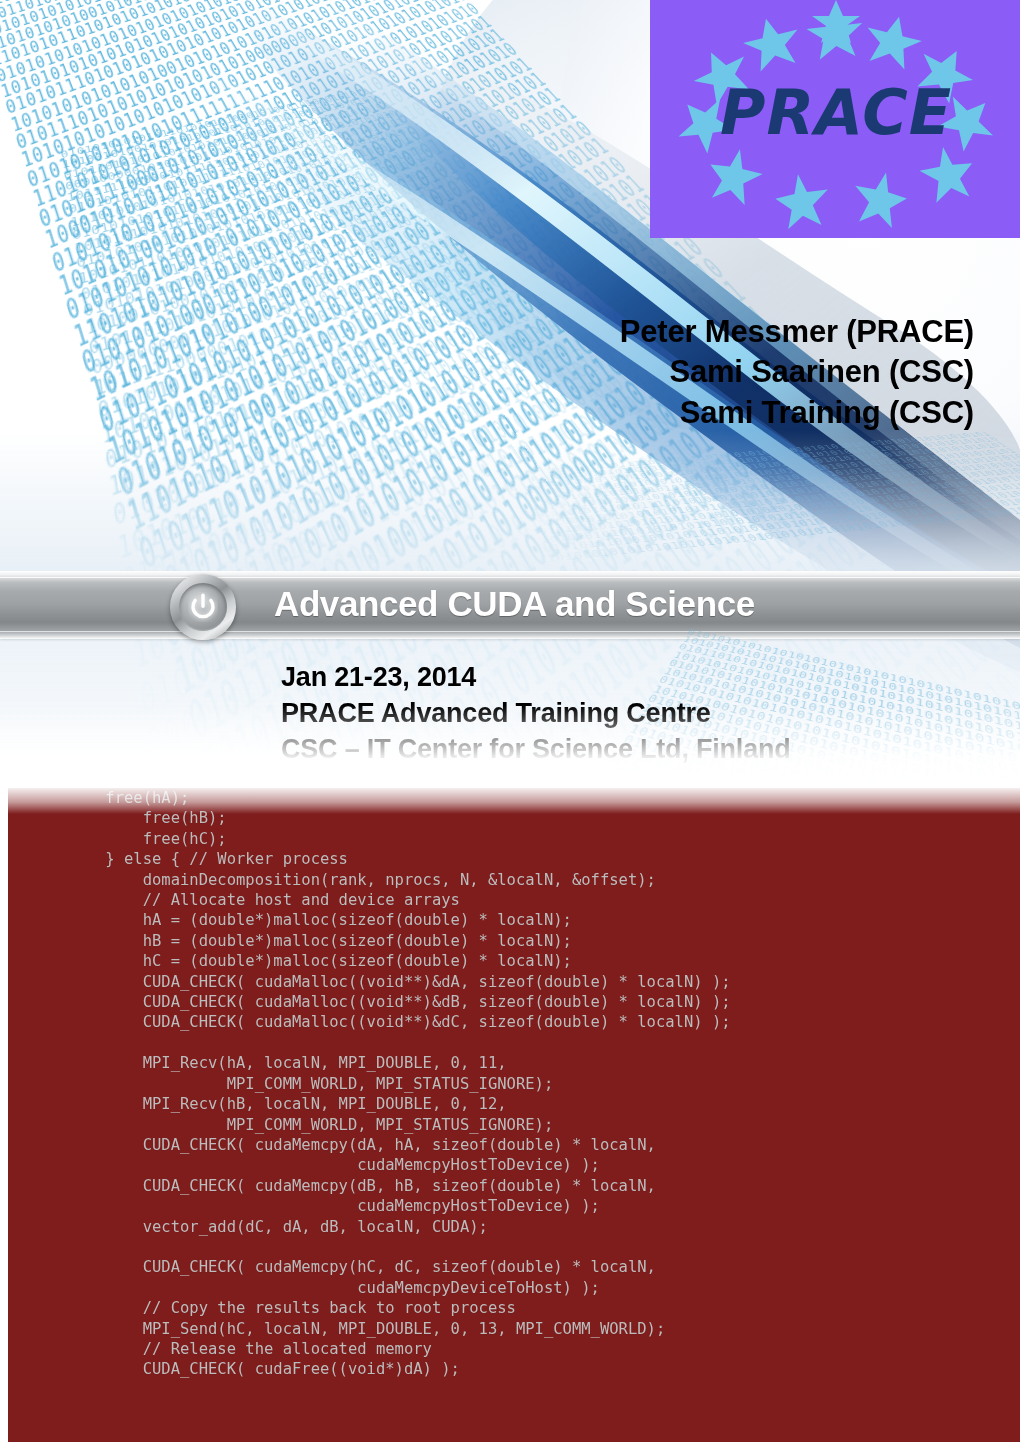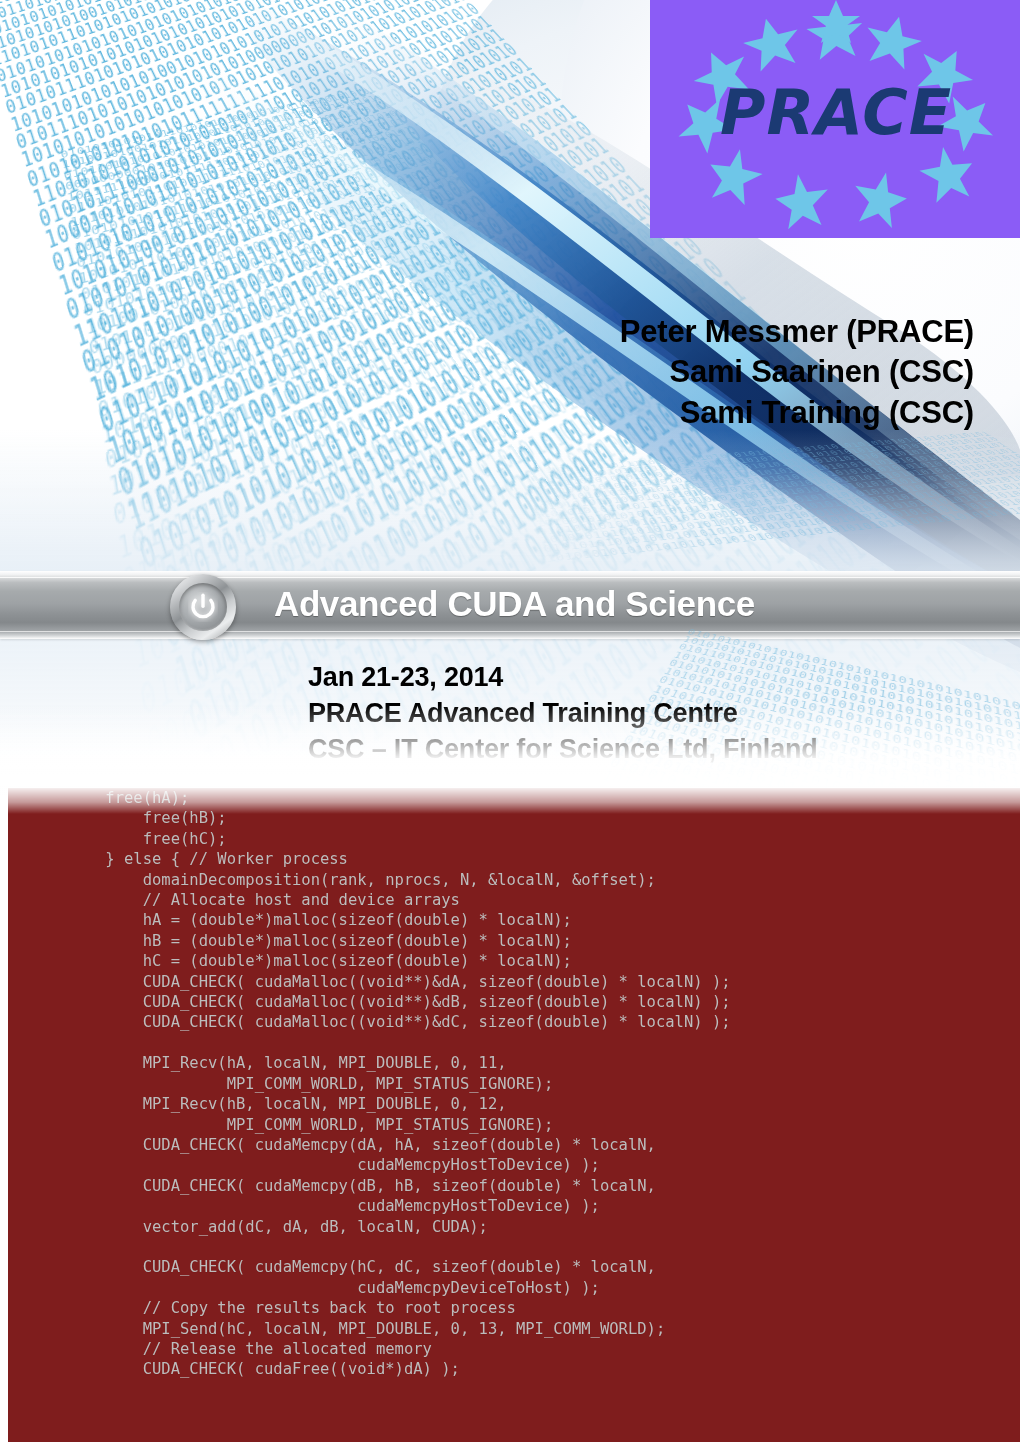--- a/index.html
+++ b/index.html
@@ -205,21 +205,21 @@
   #event-details {
     position: absolute;
     left: 281px;
     top: 660px;
     color: #000000;
     font-weight: bold;
     font-size: 27px;
     line-height: 1.33;
     letter-spacing: -0.2px;
   }
-  #event-details .detail-line { display: block; white-space: nowrap; margin-left: 27px; }
+  #event-details .detail-line { display: block; white-space: nowrap; }
 
   
   #cover-fade {
     position: absolute;
     left: 0; bottom: 0;
     width: 1020px; height: 90px;
     background: linear-gradient(180deg, rgba(255,255,255,0) 0%, rgba(255,255,255,.92) 58%, #ffffff 100%);
     pointer-events: none;
   }
 

